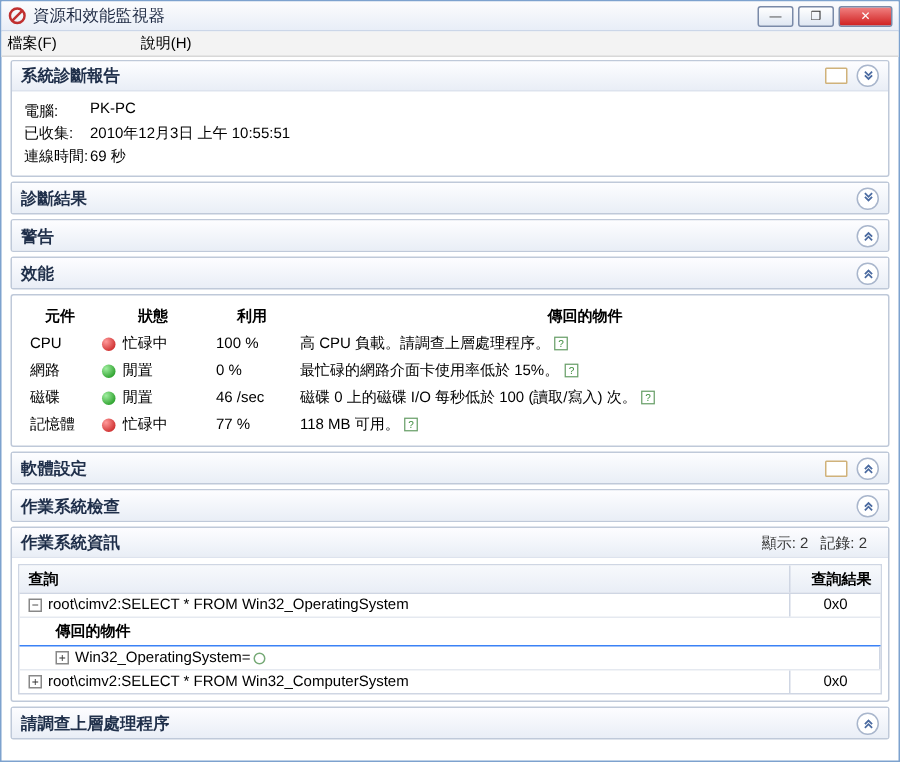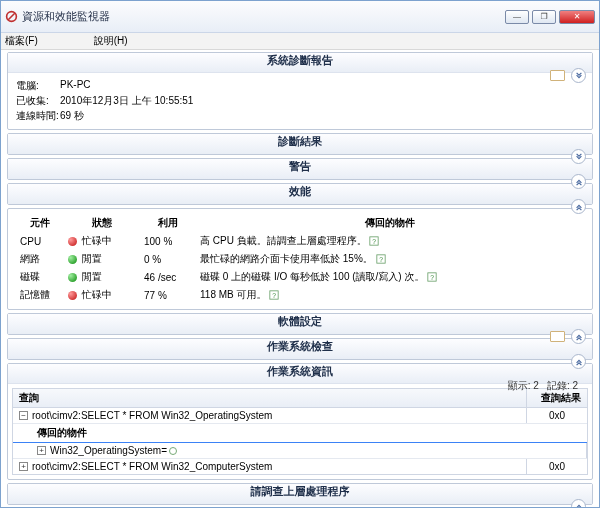--- a/index.html
+++ b/index.html
@@ -1,28 +1,28 @@
 <!DOCTYPE html>
 <html><head>
 <meta charset="utf-8">
 <style>
 *{margin:0;padding:0;box-sizing:border-box;font-family:"Microsoft JhengHei","Segoe UI",Arial,sans-serif;}
 body{background:#fff;font-size:11px;color:#000;}
 .window{width:600px;height:508px;border:1px solid #7da2ce;display:flex;flex-direction:column;}
-.titlebar{height:32px;background:linear-gradient(#fcfcfd,#e8eef7);display:flex;align-items:center;padding:0 4px;border-bottom:1px solid #cbd6e8;}
+.titlebar{height:20px;background:linear-gradient(#fcfcfd,#e8eef7);display:flex;align-items:center;padding:0 4px;border-bottom:1px solid #cbd6e8;}
 .titlebar .appicon{width:13px;height:13px;margin-right:4px;display:flex;align-items:center;justify-content:center;}
 .titlebar .title{font-size:11px;color:#1f2b44;}
 .winbtns{margin-left:auto;display:flex;}
 .winbtn{width:24px;height:14px;border:1px solid #7a8aa8;border-radius:2px;margin-left:3px;display:flex;align-items:center;justify-content:center;font-size:8px;color:#333;background:linear-gradient(#fff,#dfe7f2);}
 .winbtn.close{background:linear-gradient(#f08080,#d02020);color:#fff;width:36px;}
 .menubar{height:17px;background:#f3f3f3;display:flex;align-items:center;padding-left:4px;border-bottom:1px solid #d8d8d8;font-size:10px;gap:44px;}
 .menuitem{margin-right:12px;cursor:default;}
 .content{flex:1;overflow-y:auto;padding:2px 6px 6px;}
 .panel{border:1px solid #bfc9d9;border-radius:2px;margin-bottom:3px;background:#fff;}
-.panel-header{height:20px;background:linear-gradient(#fdfdff,#e9eef6);display:flex;align-items:center;padding:0 6px;font-weight:bold;font-size:11px;color:#1f2f4a;cursor:pointer;border-bottom:1px solid #dde3ee;flex-direction:column;}
+.panel-header{height:20px;background:linear-gradient(#fdfdff,#e9eef6);display:flex;align-items:center;padding:0 6px;font-weight:bold;font-size:11px;color:#1f2f4a;cursor:pointer;border-bottom:1px solid #dde3ee;}
 .panel-header.collapsed{border-bottom:none;}
 .panel-header .right{margin-left:auto;display:flex;align-items:center;}
 .panel-header .docicon{width:15px;height:11px;margin-right:6px;background:#fff;border:1px solid #d0b27a;border-radius:1px;}
 .chev{width:15px;height:15px;border-radius:50%;border:1px solid #a9b6cc;background:#fff;display:flex;align-items:center;justify-content:center;}
 .chev svg{width:8px;height:8px;}
 .panel-body{padding:5px 8px;font-size:10px;}
 .info-row{display:flex;margin:1px 0;}
 .info-label{width:44px;font-weight:normal;}
 .tbl{width:100%;border-collapse:collapse;font-size:10px;}
 .tbl th{text-align:center;font-weight:bold;padding:2px 4px;}

